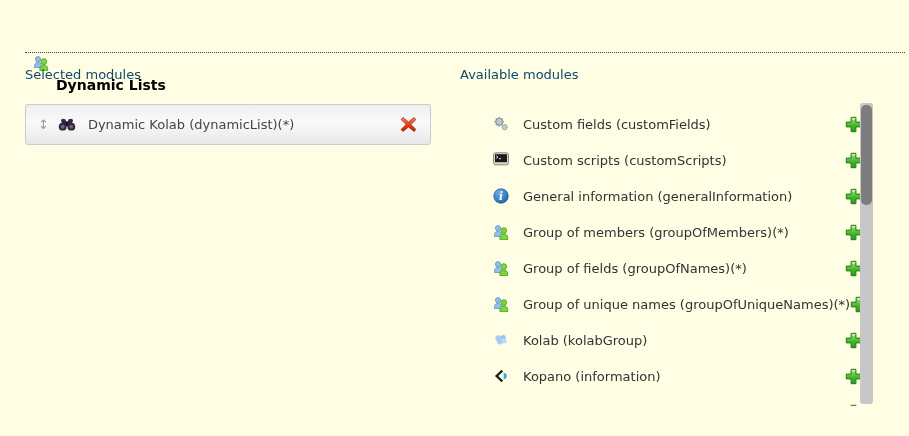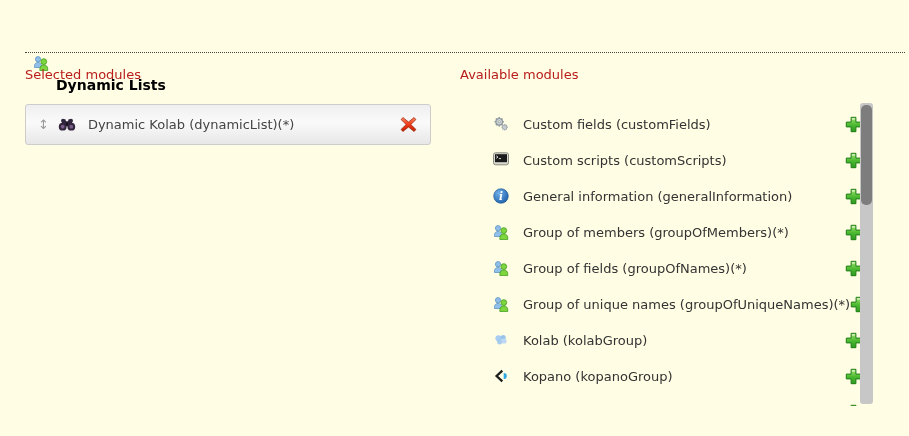--- a/index.html
+++ b/index.html
@@ -7,21 +7,21 @@
     position:relative;width:909px;height:436px;overflow:hidden;
     background:#fffde3;color:#333;
     font-family:"DejaVu Sans","Liberation Sans",sans-serif;font-size:13px;
   }
   
   .header{position:absolute;left:25px;top:32px;display:flex;align-items:center;}
   .header .hicon{margin-left:8px;width:16px;height:16px;}
   .page-title{margin-left:7px;font-size:14px;font-weight:bold;color:#000;margin-top:45px;}
   .rule{position:absolute;left:25px;top:52px;width:880px;height:0;border-top:1px dotted #444;}
   
-  .col-label{position:absolute;top:67px;font-size:13px;color:#b91c1c;}
+  .col-label{position:absolute;top:67px;font-size:13px;color:#0c4a6e;}
   .col-label.left{left:25px;}
   .col-label.right{left:460px;}
   
   .selected-box{
     position:absolute;left:25px;top:104px;width:406px;height:41px;
     border:1px solid #cccccc;border-radius:3px;box-sizing:border-box;
     background:linear-gradient(180deg,#efefef 0%,#fafafa 45%,#e7e7e7 100%);
     display:flex;align-items:center;cursor:move;
   }
   .drag-handle{margin-left:12px;color:#9a9a9a;font-size:13px;line-height:1;}
@@ -255,21 +255,21 @@
       </span>
     </div>
 
     <div class="avail-row">
       <span class="avail-icon">
         <svg width="16" height="16" viewBox="0 0 16 16">
           <path d="M9.3 2.6 L3.6 8 L9.3 13.4" fill="none" stroke="#1d1d1b" stroke-width="2.3"></path>
           <path d="M10.7 4.9 a3.1 3.1 0 1 1 0 6.2 z" fill="#2fa9e6"></path>
         </svg>
       </span>
-      <span class="avail-label">Kopano (kopanoGroup)</span>
+      <span class="avail-label">Kopano (information)</span>
       <span class="spacer"></span>
       <span class="add-btn">
         <svg width="17" height="17" viewBox="0 0 17 17">
           <path d="M6.1 1.3 h4.8 v4.8 h4.8 v4.8 h-4.8 v4.8 h-4.8 v-4.8 h-4.8 v-4.8 h4.8 z" fill="url(#plusGrad)" stroke="#1e7d15" stroke-width="1"></path>
           <rect x="6.9" y="2.1" width="3.2" height="1.6" rx="0.8" fill="#ffffff" opacity="0.55"></rect>
         </svg>
       </span>
     </div>
 
     <div class="avail-row">

